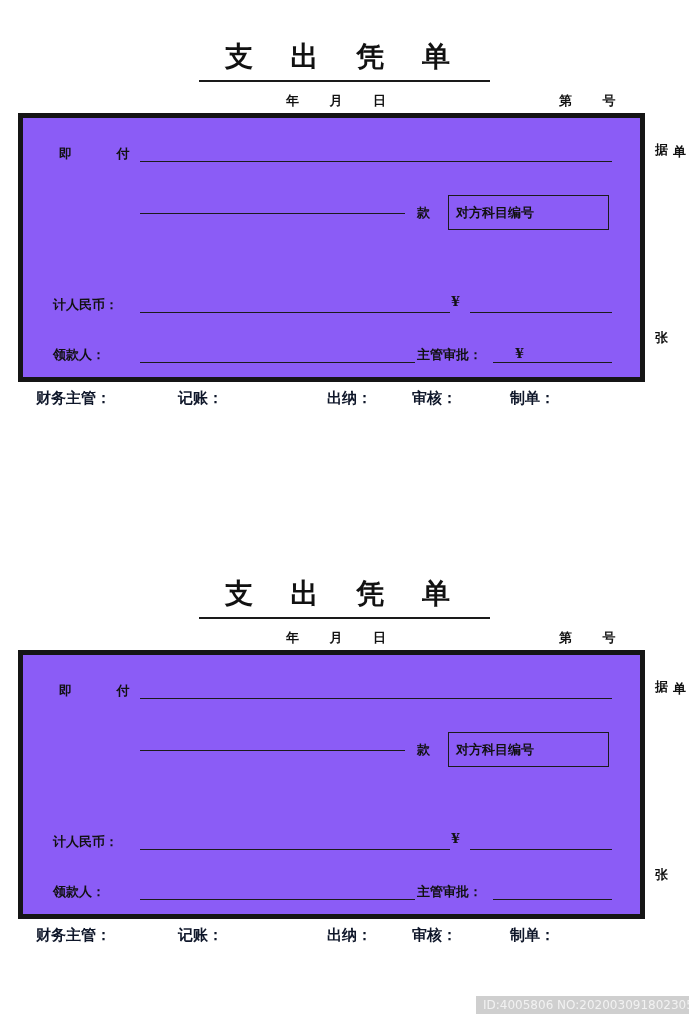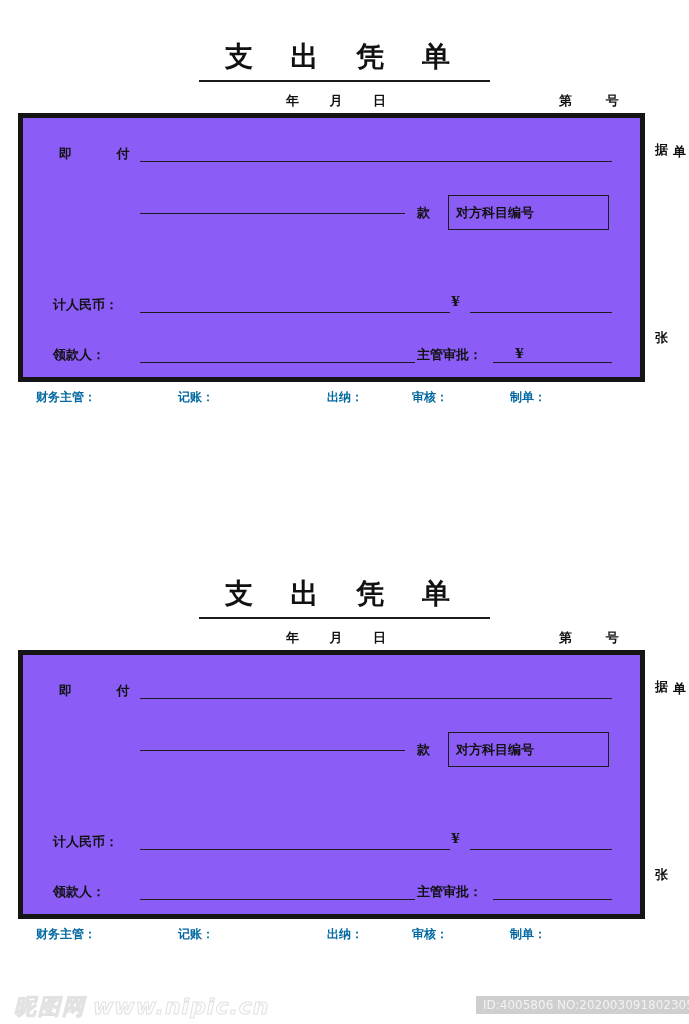--- a/index.html
+++ b/index.html
@@ -28,21 +28,21 @@
     border-bottom:2px solid #1a1a1a;
     font-family:"DejaVu Serif","Liberation Serif",serif;
   }
 
   
   .datebar{position:absolute;left:16px;width:689px;height:18px;font-size:13px;color:#111;
            font-family:"DejaVu Serif","Liberation Serif",serif;font-weight:bold;}
   .datebar .ymd{position:absolute;left:270px;top:0;letter-spacing:0;}
   .datebar .ymd span{margin-right:26px;}
   .datebar .ymd span:last-child{margin-right:0;}
-  .datebar .no{position:absolute;left:543px;top:0;font-family:Liberation Mono, monospace;}
+  .datebar .no{position:absolute;left:543px;top:0;}
   .datebar .no span{margin-right:26px;}
   .datebar .no span:last-child{margin-right:0;}
 
   
   .frame{
     position:absolute;
     left:18px;
     width:617px;           
     border:5px solid #151515;
     background:#8b5cf6;
@@ -89,21 +89,21 @@
     text-orientation:upright;
     font-size:13px;font-weight:bold;color:#111;
     letter-spacing:3px;
     font-family:"DejaVu Serif","Liberation Serif",serif;
   }
 
   
   .footrow{position:absolute;left:0;width:689px;height:18px;}
   .footrow .f{
     position:absolute;top:0;
-    font-size:12px;font-weight:bold;color:#0369a1;white-space:nowrap;
+    font-size:15px;font-weight:bold;color:#0f172a;white-space:nowrap;
     font-family:"DejaVu Serif","Liberation Serif",serif;
   }
 
   
   .wm-left{
     position:absolute;left:14px;top:992px;
     font-size:22px;font-weight:bold;font-style:italic;
     color:#fdfdfd;
     -webkit-text-stroke:1px #e2e2e2;
     text-shadow:0 0 0 #ededed;
@@ -230,18 +230,15 @@
 
     <div class="footrow" style="top:389px;">
       <div class="f" style="left:36px;">财务主管：</div>
       <div class="f" style="left:178px;">记账：</div>
       <div class="f" style="left:327px;">出纳：</div>
       <div class="f" style="left:412px;">审核：</div>
       <div class="f" style="left:510px;">制单：</div>
     </div>
   </div>
 
-  <div class="wm-left">
-    <span class="cn">昵图网</span><span>www.nipic.cn</span>
-  </div>
   <div class="wm-right">ID:4005806 NO:20200309180230519039</div>
 
 </div>
 
 </body></html>

